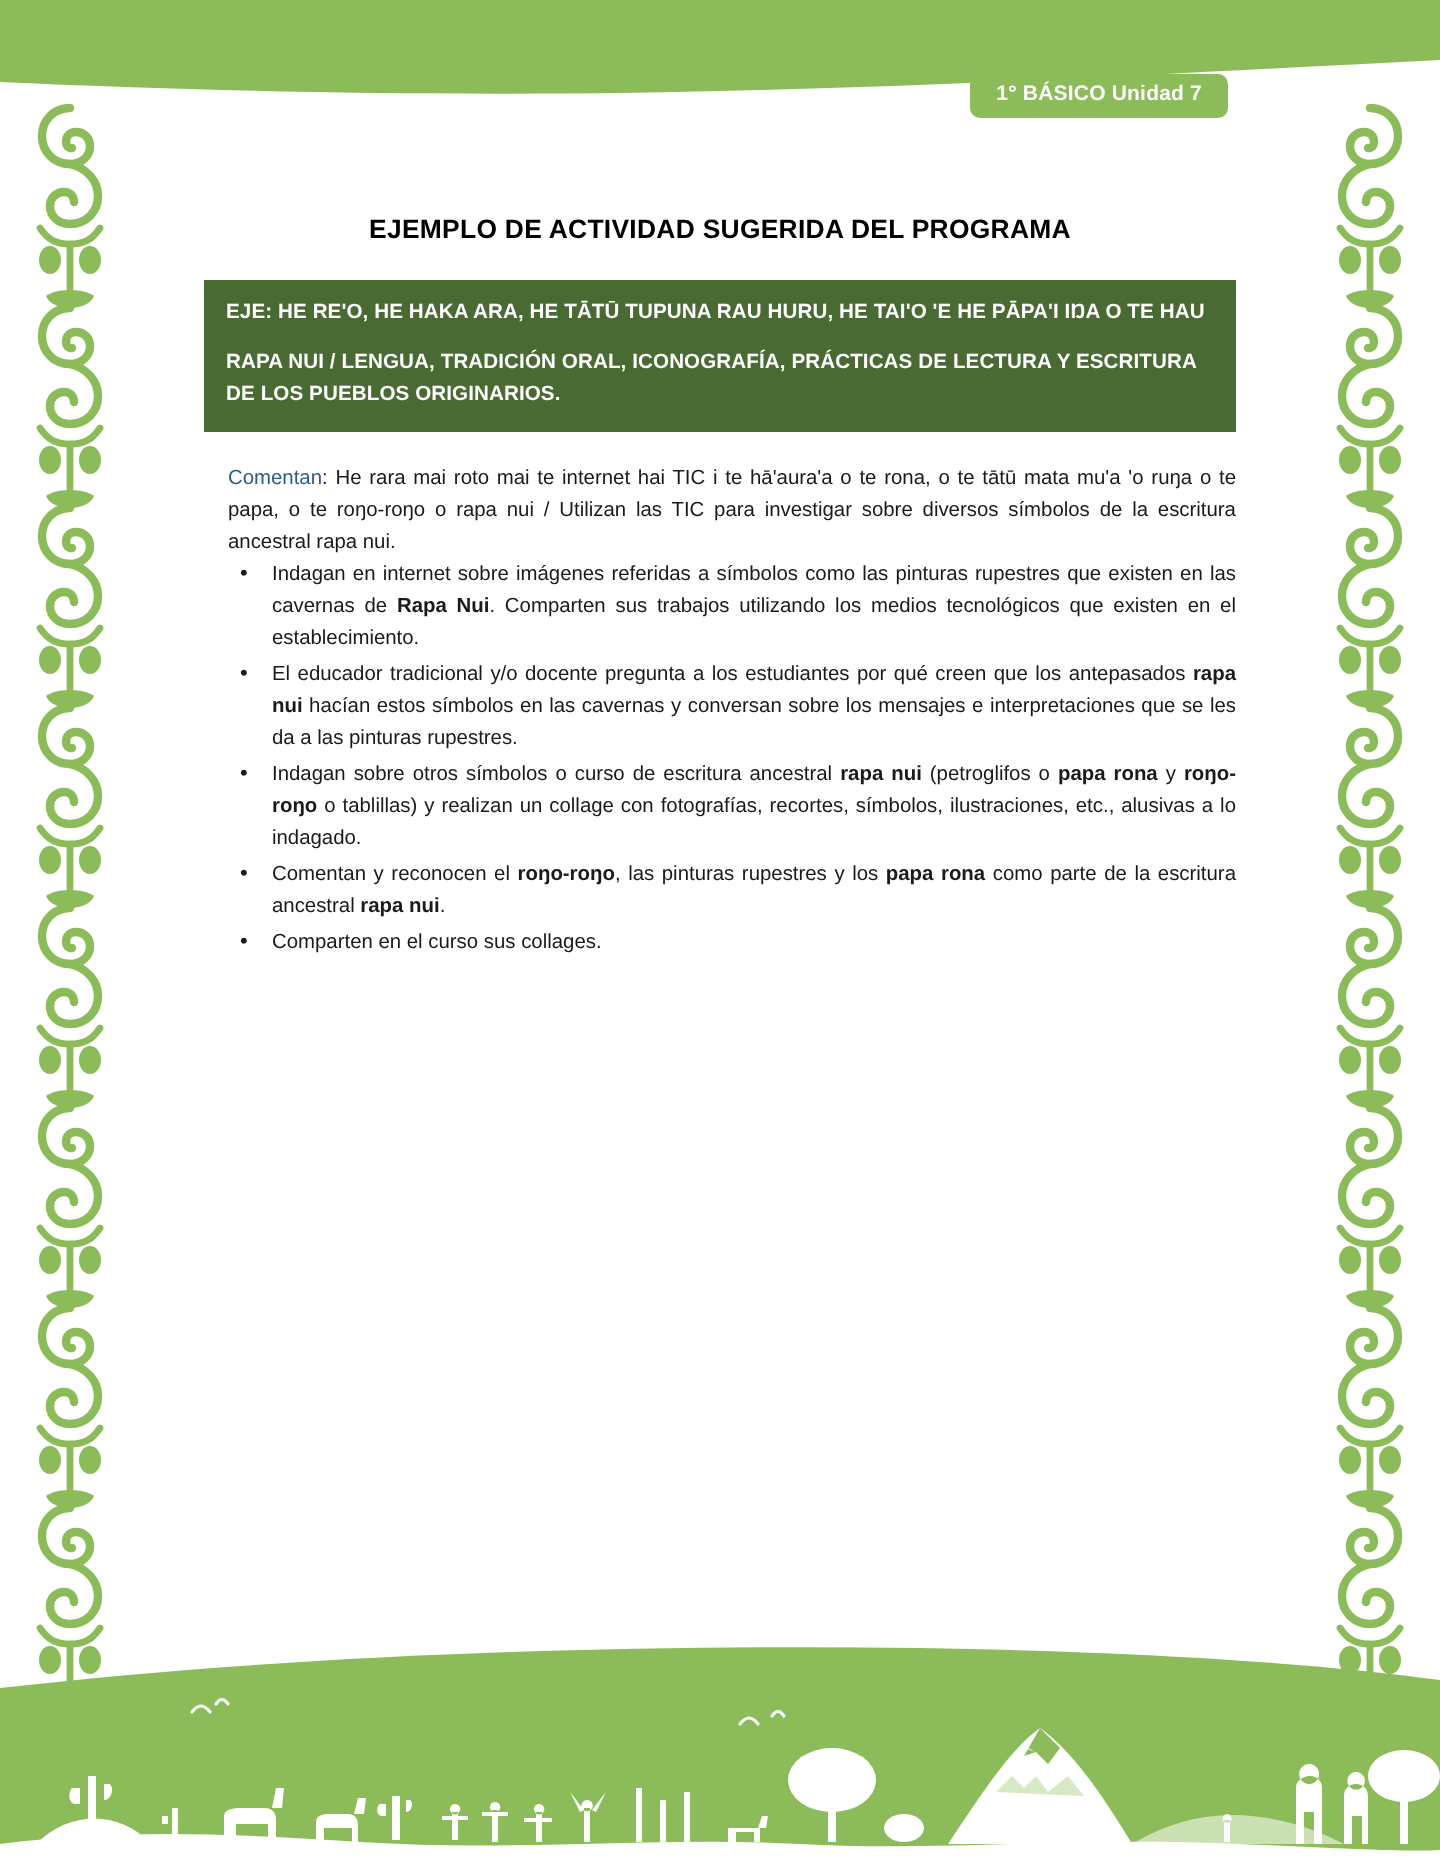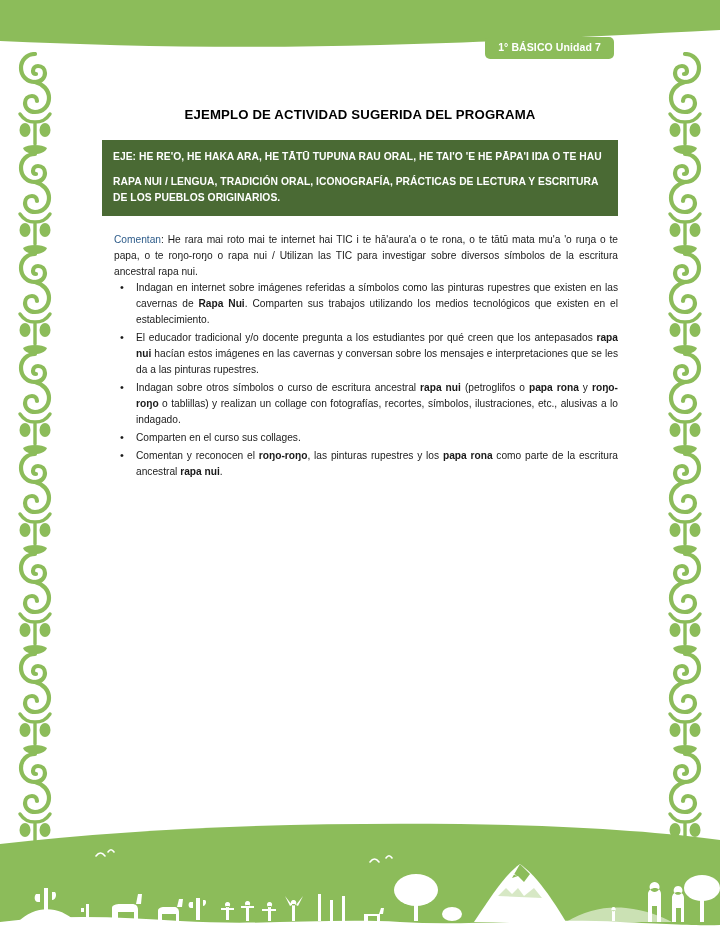--- a/index.html
+++ b/index.html
@@ -221,36 +221,36 @@
       <use href="#motif-r" y="600"></use>
       <use href="#motif-r" y="700"></use>
     </svg>
   </div>
 
   <div class="content">
 
     <div class="doc-title">EJEMPLO DE ACTIVIDAD SUGERIDA DEL PROGRAMA</div>
 
     <div class="eje-box">
-      <p>EJE: HE RE'O, HE HAKA ARA, HE TĀTŪ TUPUNA RAU ORAL, HE TAI'O 'E HE PĀPA'I IŊA O TE HAU</p>
+      <p>EJE: HE RE'O, HE HAKA ARA, HE TĀTŪ TUPUNA RAU HURU, HE TAI'O 'E HE PĀPA'I IŊA O TE HAU</p>
       <p>RAPA NUI / LENGUA, TRADICIÓN ORAL, ICONOGRAFÍA, PRÁCTICAS DE LECTURA Y ESCRITURA DE LOS PUEBLOS ORIGINARIOS.</p>
     </div>
 
 
     <div class="actividad-block">
       <span class="actividad-label">Comentan</span><span>: </span><b>He rara mai roto mai te internet hai TIC i te hā'aura'a o te rona, o te tātū mata mu'a 'o ruŋa o te papa, o te roŋo-roŋo o rapa nui</b><span> / </span><span>Utilizan las TIC para investigar sobre diversos símbolos de la escritura ancestral </span><b>rapa nui</b><span>.</span>
     </div>
 
 
     <ul class="ejemplos" id="ejemplos-list">
         <li><span>Indagan en internet sobre imágenes referidas a símbolos como las pinturas rupestres que existen en las cavernas de </span><b>Rapa Nui</b><span>. Comparten sus trabajos utilizando los medios tecnológicos que existen en el establecimiento.</span></li>
-        <li><span>El educador tradicional y/o docente pregunta a los estudiantes por qué creen que los antepasados </span><b>rapa nui</b><span> hacían estos imágenes en las cavernas y conversan sobre los mensajes e interpretaciones que se les da a las pinturas rupestres.</span></li>
+        <li><span>El educador tradicional y/o docente pregunta a los estudiantes por qué creen que los antepasados </span><b>rapa nui</b><span> hacían estos símbolos en las cavernas y conversan sobre los mensajes e interpretaciones que se les da a las pinturas rupestres.</span></li>
         <li><span>Indagan sobre otros símbolos o curso de escritura ancestral </span><b>rapa nui</b><span> (petroglifos o </span><b>papa rona</b><span> y </span><b>roŋo-roŋo</b><span> o tablillas) y realizan un collage con fotografías, recortes, símbolos, ilustraciones, etc., alusivas a lo indagado.</span></li>
+        <li><span>Comentan y reconocen el </span><b>roŋo-roŋo</b><span>, las pinturas rupestres y los </span><b>papa rona</b><span> como parte de la escritura ancestral </span><b>rapa nui</b><span>.</span></li>
         <li><span>Comparten en el curso sus collages.</span></li>
-        <li><span>Comentan y reconocen el </span><b>roŋo-roŋo</b><span>, las pinturas rupestres y los </span><b>papa rona</b><span> como parte de la escritura ancestral </span><b>rapa nui</b><span>.</span></li>
       </ul>
 
   </div>
 
   <div class="bottom-band">
     <svg width="720" height="110" viewBox="0 0 720 110" xmlns="http://www.w3.org/2000/svg">
       <path d="M0,22 C140,6 300,0 460,2 C580,4 660,10 720,18 L720,110 L0,110 Z" fill="#8CBC5A"></path>
 
       <g fill="#ffffff">
 

